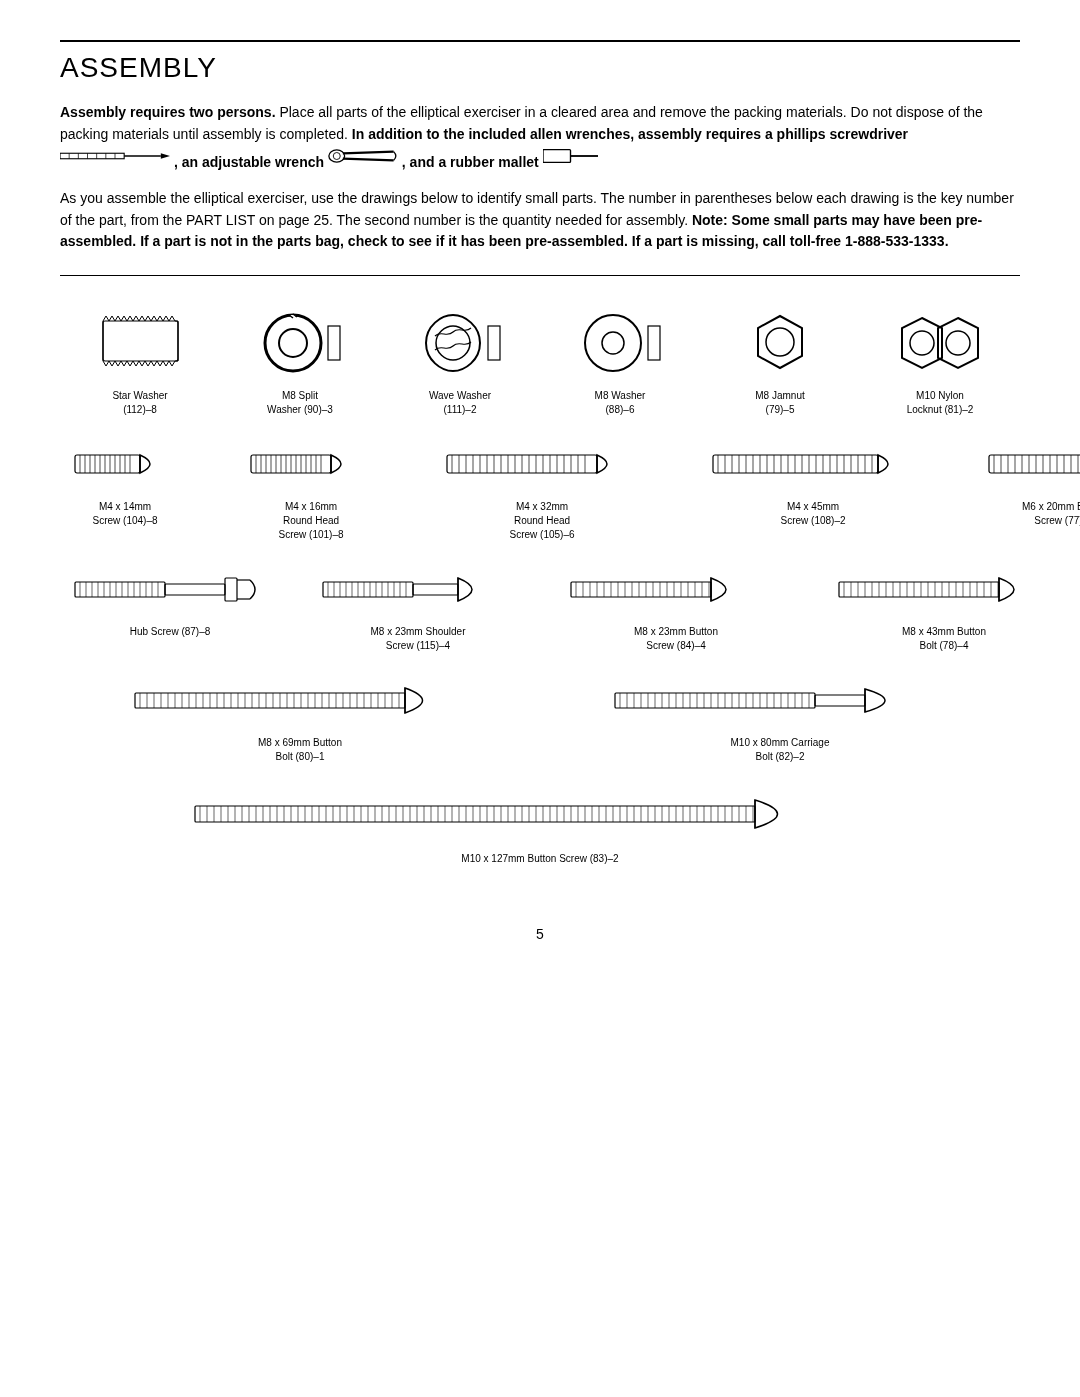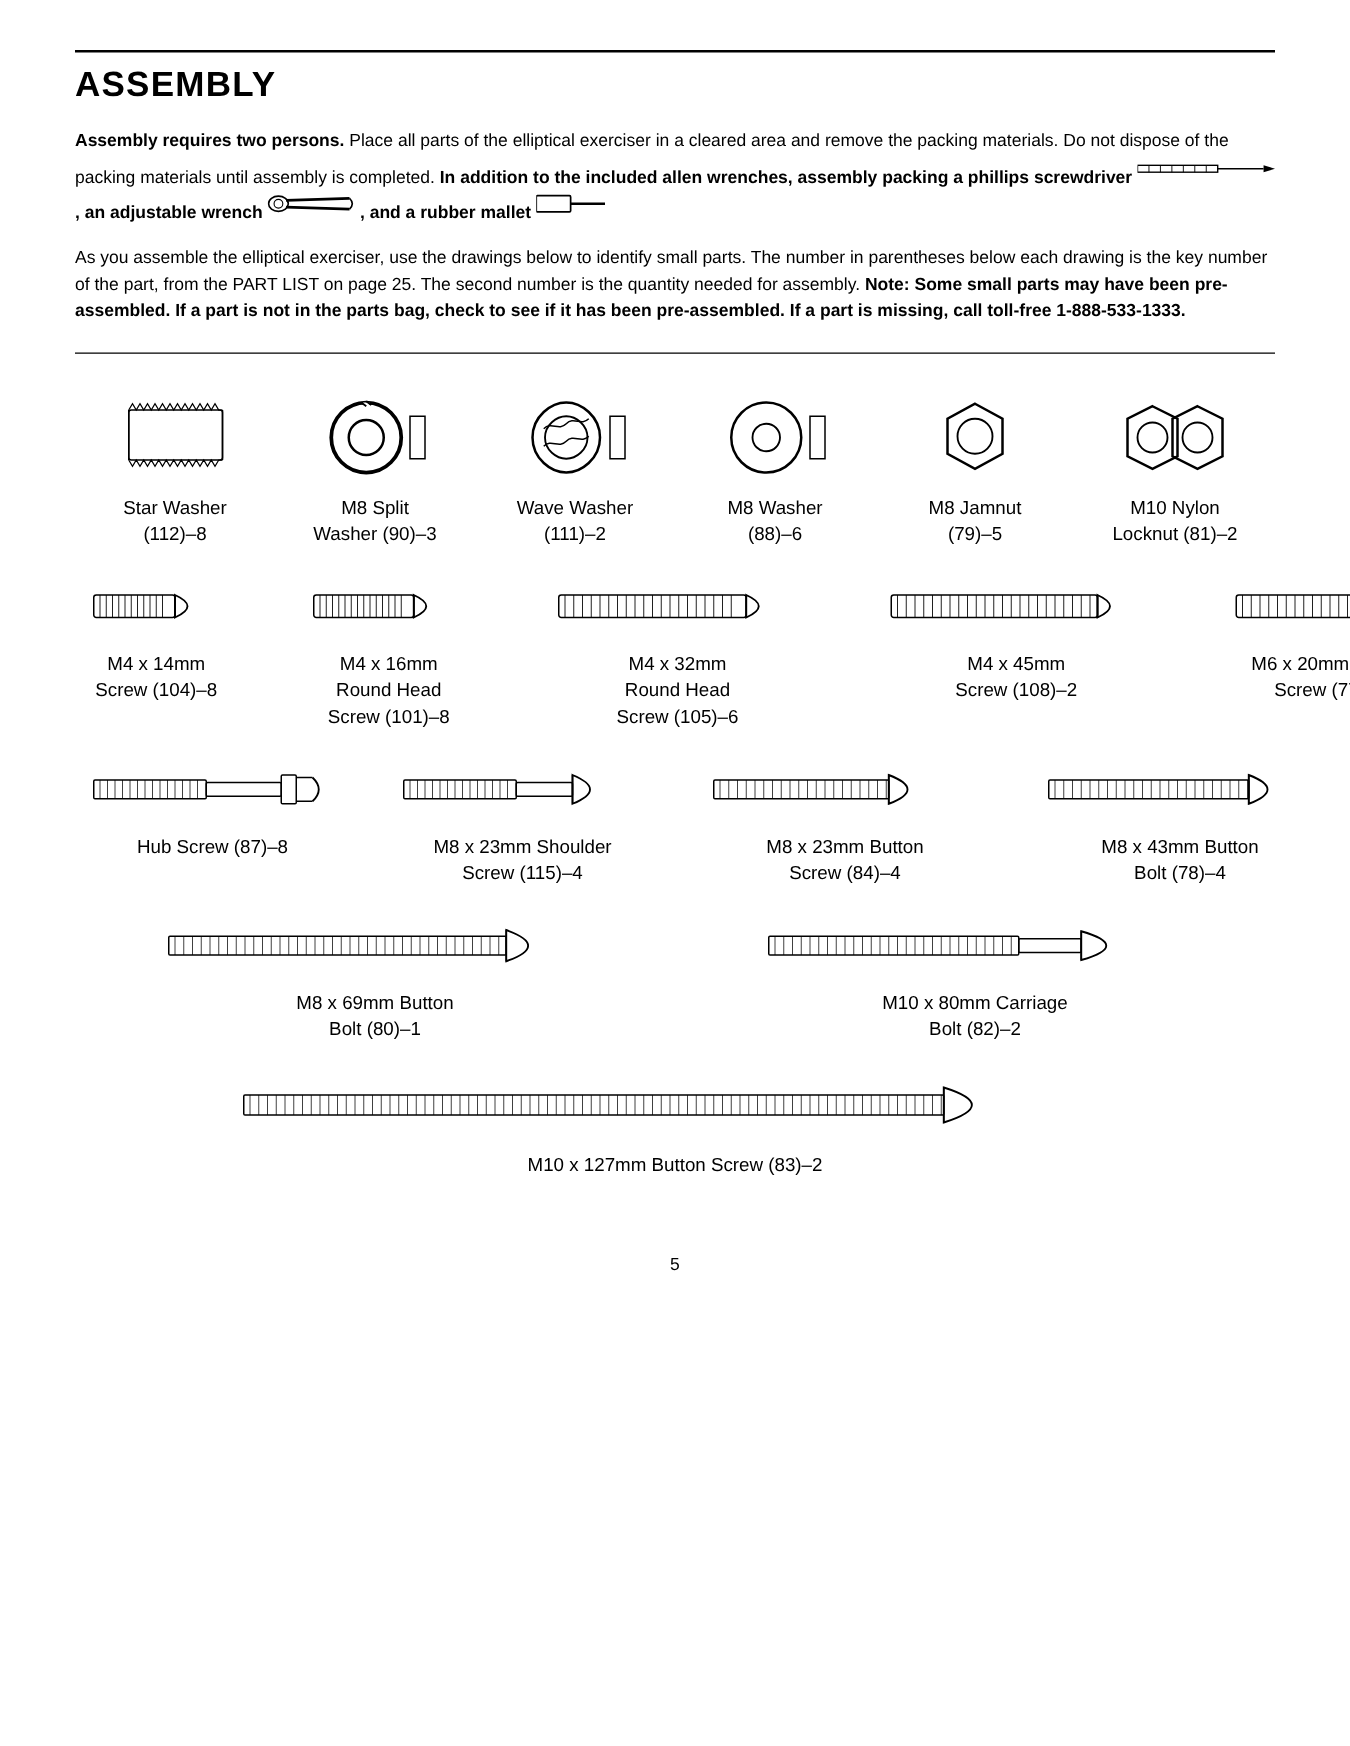--- a/index.html
+++ b/index.html
@@ -8,21 +8,21 @@
       min-height: 1397px;
       background: #fff;
       font-family: Arial, Helvetica, sans-serif;
       font-size: 15px;
       color: #000;
       padding: 40px 60px 60px 60px;
     }
 
     h1 {
       font-size: 28px;
-      font-weight: 700;
+      font-weight: 400;
       letter-spacing: 1px;
       border-top: 2px solid #000;
       padding-top: 10px;
       margin-bottom: 18px;
       text-transform: uppercase;
     }
 
     .intro-text {
       font-size: 14px;
       line-height: 1.55;
@@ -74,21 +74,21 @@
     }
 
     .part-item .part-img {
       margin-bottom: 8px;
       display: flex;
       align-items: center;
       justify-content: center;
     }
 
     .part-item .part-label {
-      font-size: 15px;
+      font-size: 10px;
       line-height: 1.4;
     }
 
     
     .row1 { justify-content: space-between; }
     .row1 .part-item { flex: 1; }
 
     
     .row2 { justify-content: space-between; }
     .row2 .part-item { flex: 1; }
@@ -103,21 +103,21 @@
       margin-top: 60px;
     }
   </style>
 </head>
 <body>
 
 <h1>ASSEMBLY</h1>
 
 <p class="intro-text">
   <b>Assembly requires two persons.</b><span> Place all parts of the elliptical exerciser in a cleared area and remove the packing materials. Do not dispose of the packing materials until assembly is completed.</span>
-  <b> <span>In addition to the included allen wrenches, assembly packing a phillips screwdriver</span>
+  <b> <span>In addition to the included allen wrenches, assembly requires a phillips screwdriver</span>
   
   <svg class="screwdriver-svg" viewBox="0 0 120 20" width="110" height="18">
     <rect x="0" y="7" width="70" height="6" fill="none" stroke="#000" stroke-width="1.2"></rect>
     <line x1="70" y1="10" x2="110" y2="10" stroke="#000" stroke-width="1.5"></line>
     <polygon points="110,7 120,10 110,13" fill="#000"></polygon>
 
     <line x1="10" y1="7" x2="10" y2="13" stroke="#000" stroke-width="0.8"></line>
     <line x1="20" y1="7" x2="20" y2="13" stroke="#000" stroke-width="0.8"></line>
     <line x1="30" y1="7" x2="30" y2="13" stroke="#000" stroke-width="0.8"></line>
     <line x1="40" y1="7" x2="40" y2="13" stroke="#000" stroke-width="0.8"></line>

